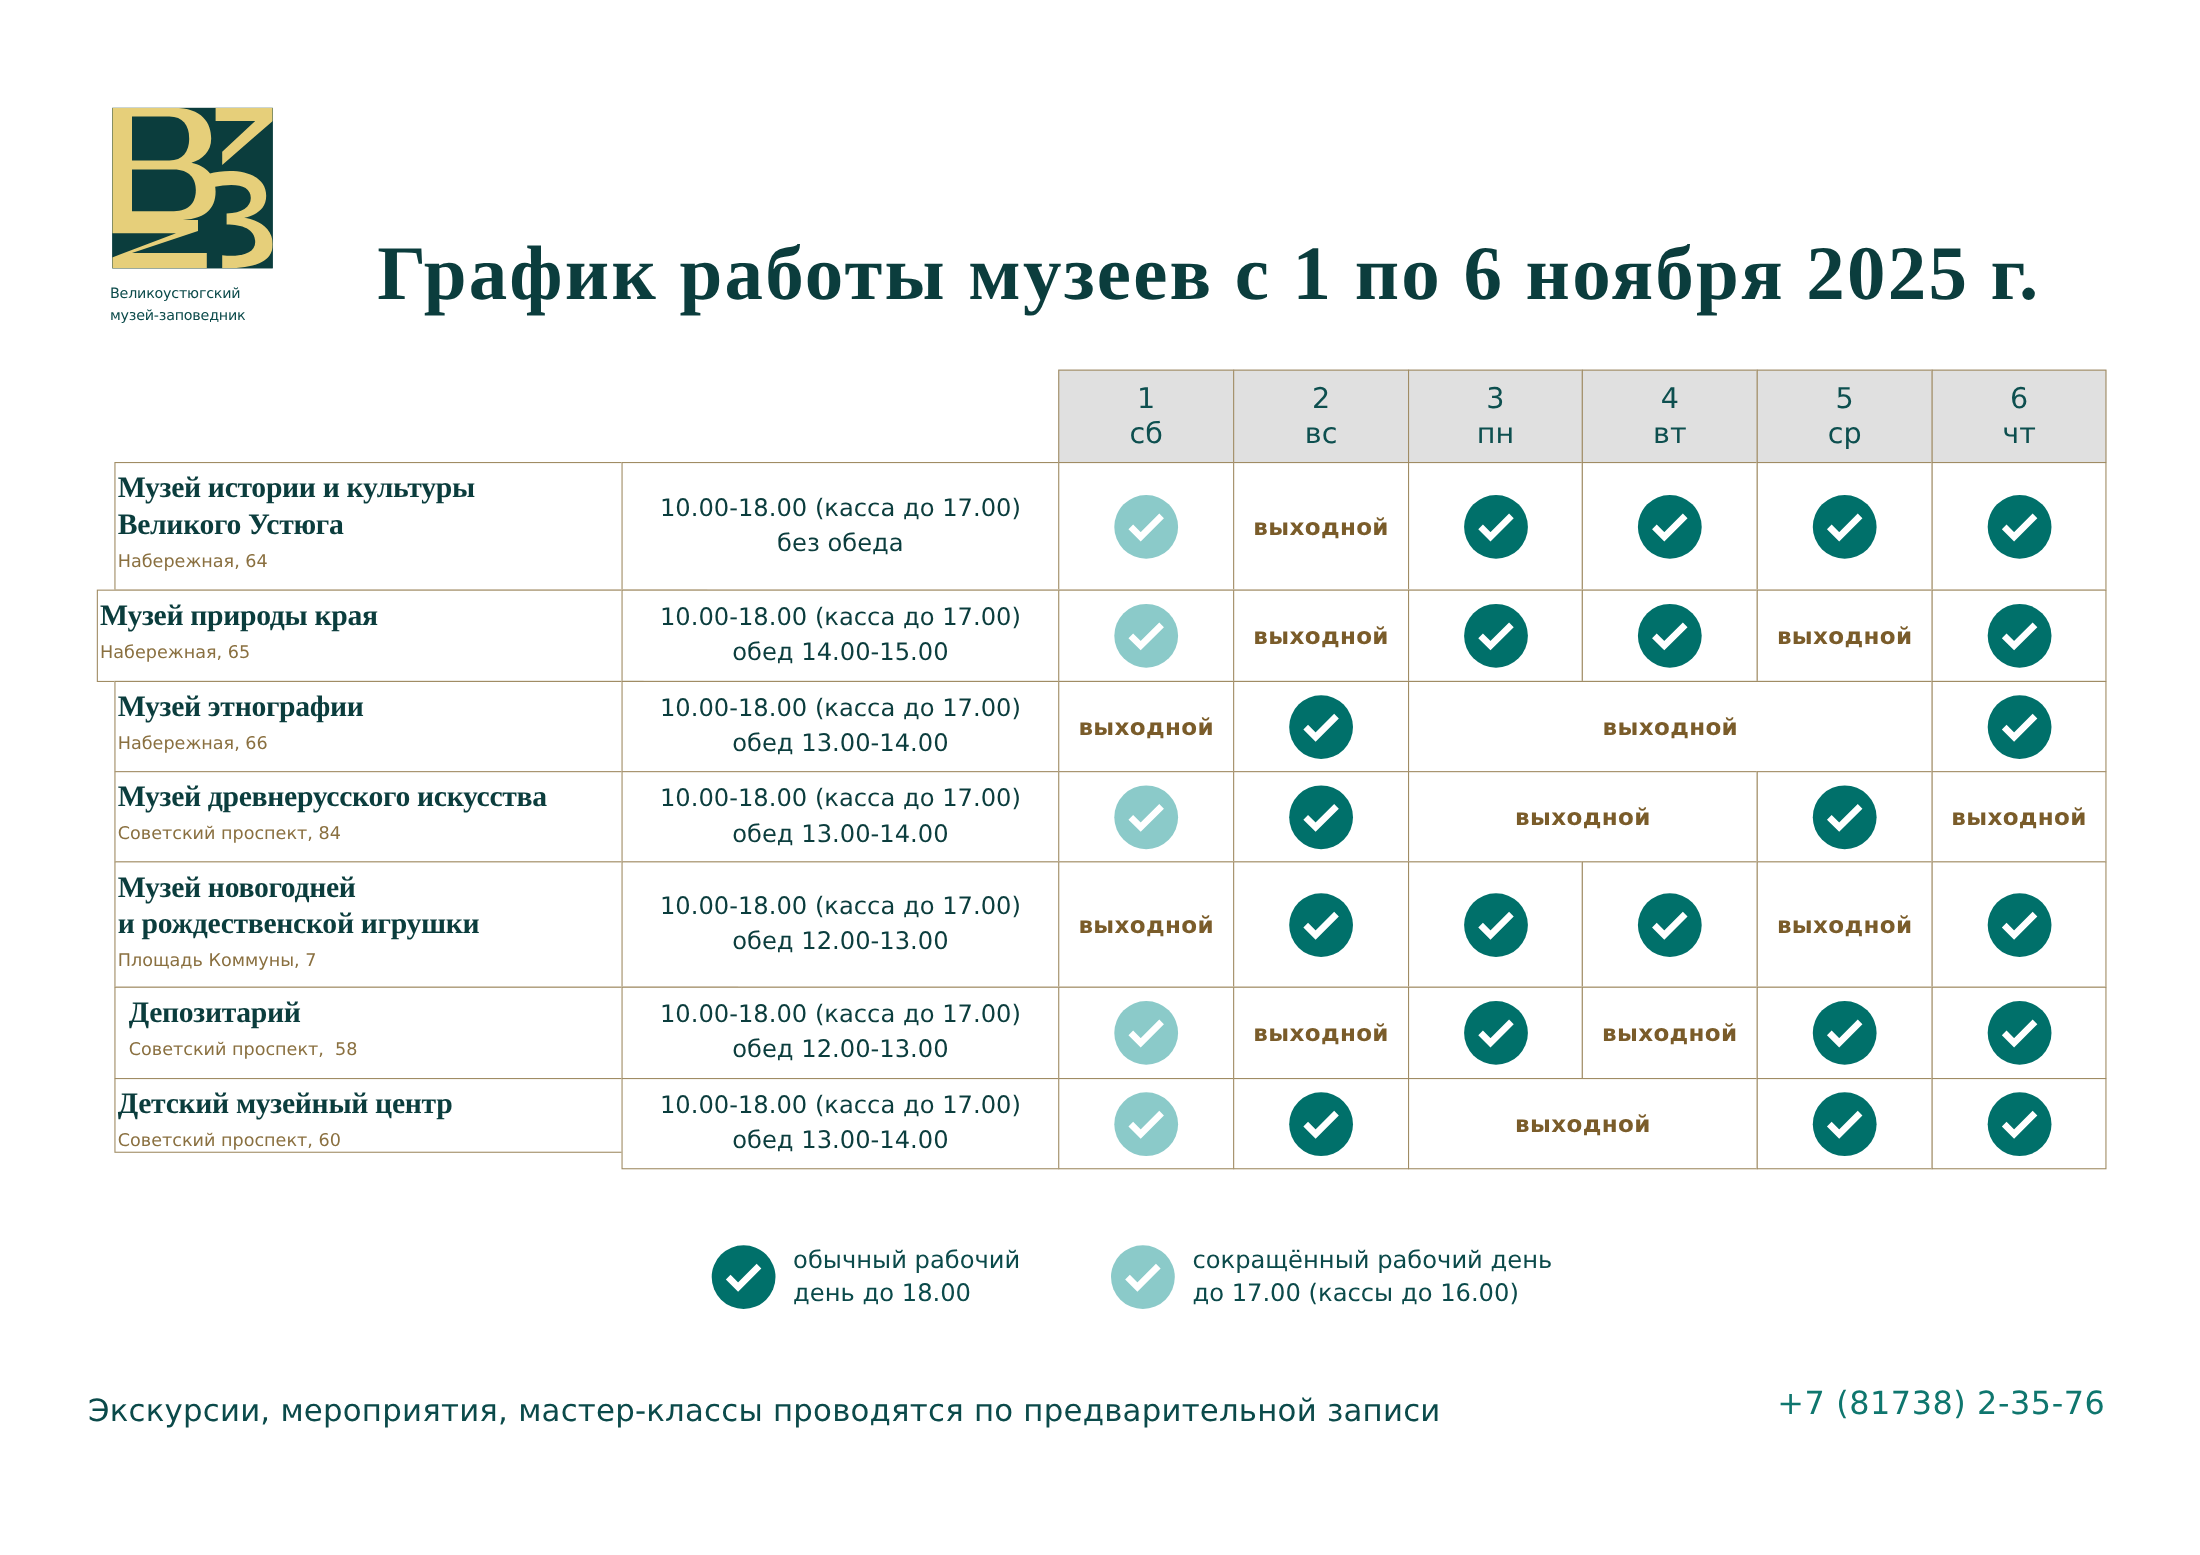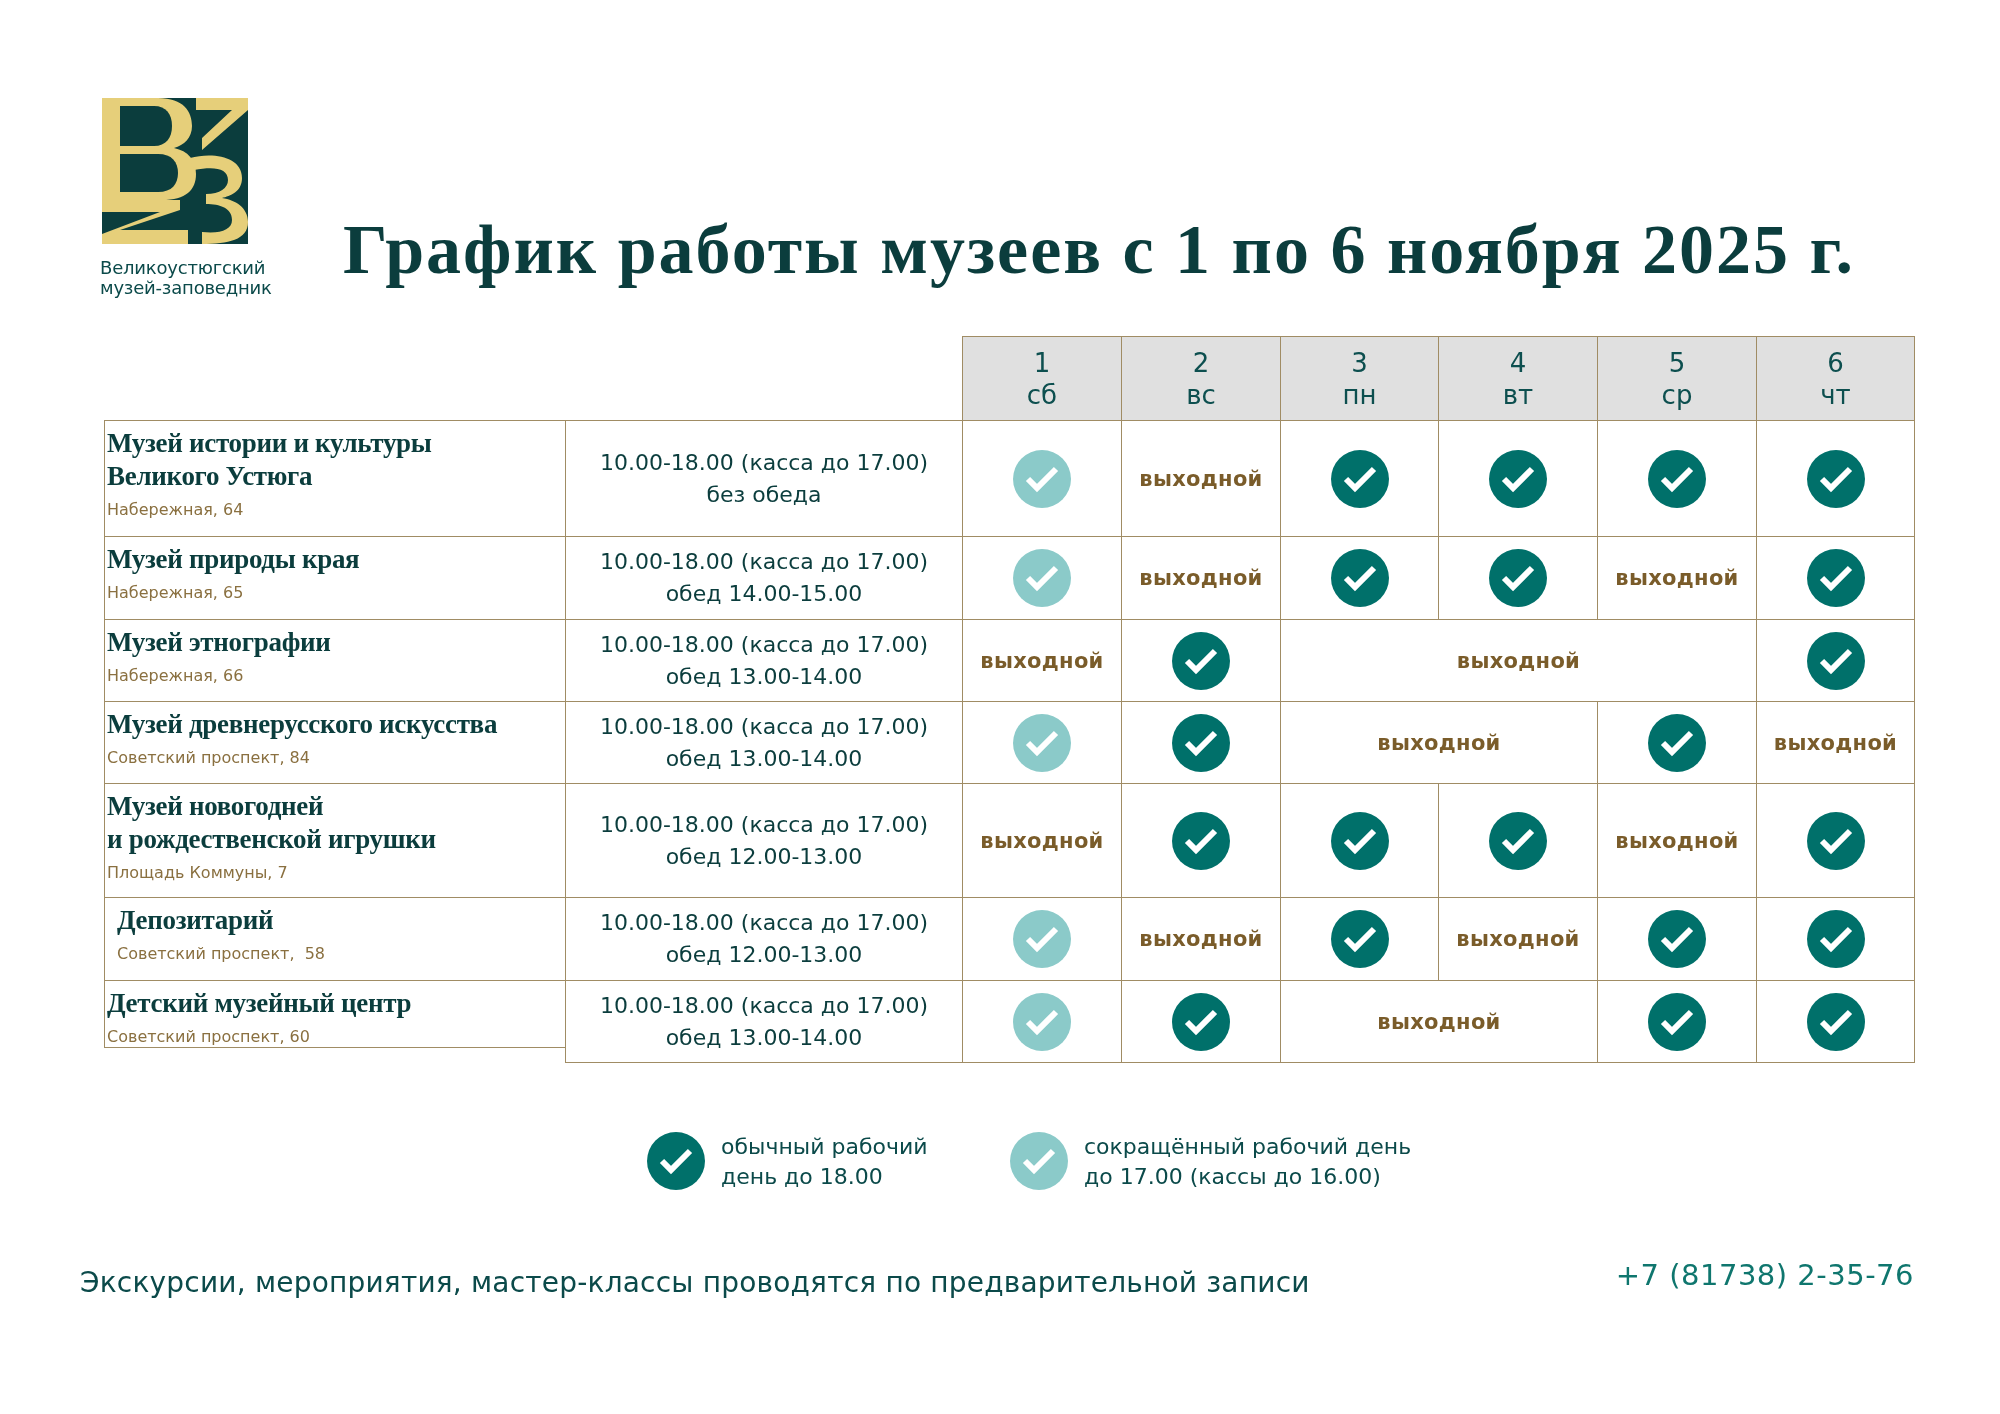--- a/index.html
+++ b/index.html
@@ -5,21 +5,21 @@
   html, body { margin: 0; padding: 0; }
   body {
     width: 2000px; height: 1414px; background: #ffffff; position: relative; overflow: hidden;
     font-family: "DejaVu Sans", "Liberation Sans", sans-serif; color: #0b3d3d;
   }
   .logo {
     position: absolute; left: 102px; top: 98px; width: 146px; height: 146px; background: #0b3d3d; overflow: hidden;
   }
   .logo svg { display: block; }
   .logo-caption {
-    position: absolute; left: 100px; top: 258px; font-size: 18px; line-height: 20px; color: #0b4a4a;
+    position: absolute; left: 100px; top: 258px; font-size: 13px; line-height: 20px; color: #0b4a4a;
     font-family: "DejaVu Sans", sans-serif; letter-spacing: -0.2px;
   }
   .title {
     position: absolute; left: 343px; top: 208px; width: 1580px;
     font-family: "Liberation Serif", "DejaVu Serif", serif; font-weight: bold;
     font-size: 70px; line-height: 84px; color: #0b3d3d; letter-spacing: 2px; white-space: nowrap;
   }
 
   
   .grid { position: absolute; left: 0; top: 0; }
@@ -142,21 +142,21 @@
       </div>
     </div>
   <div class="cell" style="left:1756px;top:420px;width:159px;height:117px;">
       <div class="chk full">
         <svg width="34" height="28" viewBox="0 0 34 28">
           <path d="M3 14 L12 23 L31 4" stroke="#fff" stroke-width="6" fill="none"></path>
         </svg>
       </div>
     </div>
 
-  <div class="cell name-cell" style="left:85px;top:536px;width:555px;height:84px;">
+  <div class="cell name-cell" style="left:69px;top:536px;width:555px;height:84px;">
     <div class="museum-name">Музей природы  края</div>
     <div class="museum-addr">Набережная, 65</div>
   </div>
   <div class="cell hours-cell" style="left:565px;top:536px;width:398px;height:84px;">
     <div>10.00-18.00 (касса до 17.00)</div>
     <div>обед 14.00-15.00</div>
   </div>
   <div class="cell" style="left:962px;top:536px;width:160px;height:84px;">
       <div class="chk short">
         <svg width="34" height="28" viewBox="0 0 34 28">

